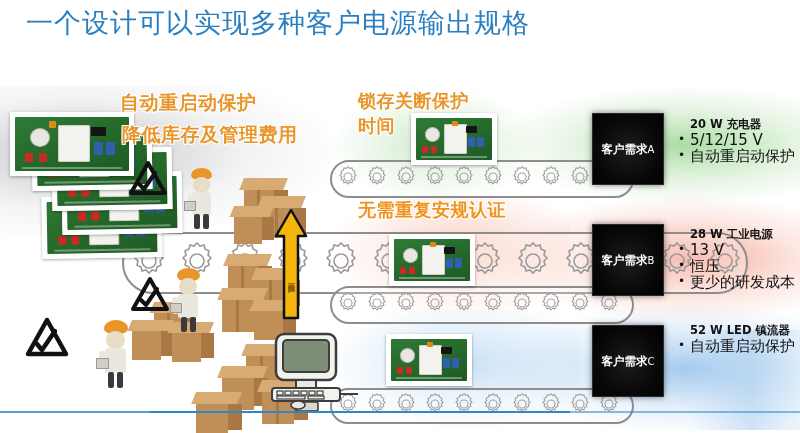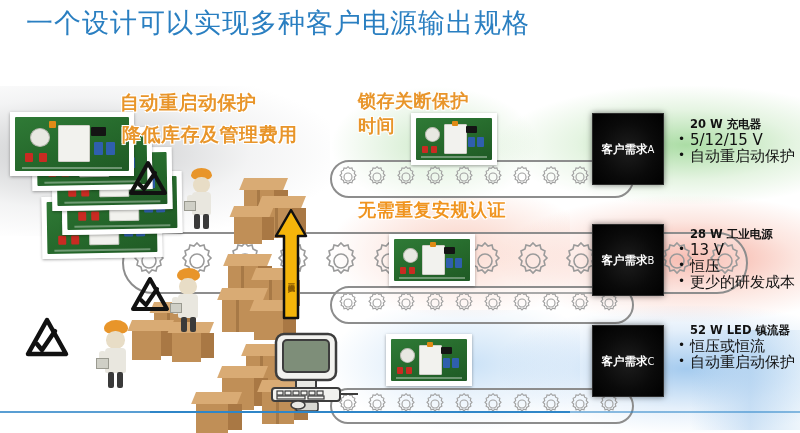--- a/index.html
+++ b/index.html
@@ -748,21 +748,20 @@
     </ul>
   </div>
 
   <div class="cust-card" style="left:592px;top:325px;width:70px;height:70px;">
     <div class="cl1">客户需求</div>
     <div class="cl2">C</div>
   </div>
   <div class="spec" style="left:676px;top:322px;width:124px;">
     <div class="spec-head">52 W LED 镇流器</div>
     <ul>
-      <li>恒压或恒流</li>
       <li>自动重启动保护</li>
     </ul>
   </div>
 
   <div class="blue-edge-left"></div>
   <div class="blue-rule"></div>
   <div class="blue-rule2"></div>
 
 </div>
 

